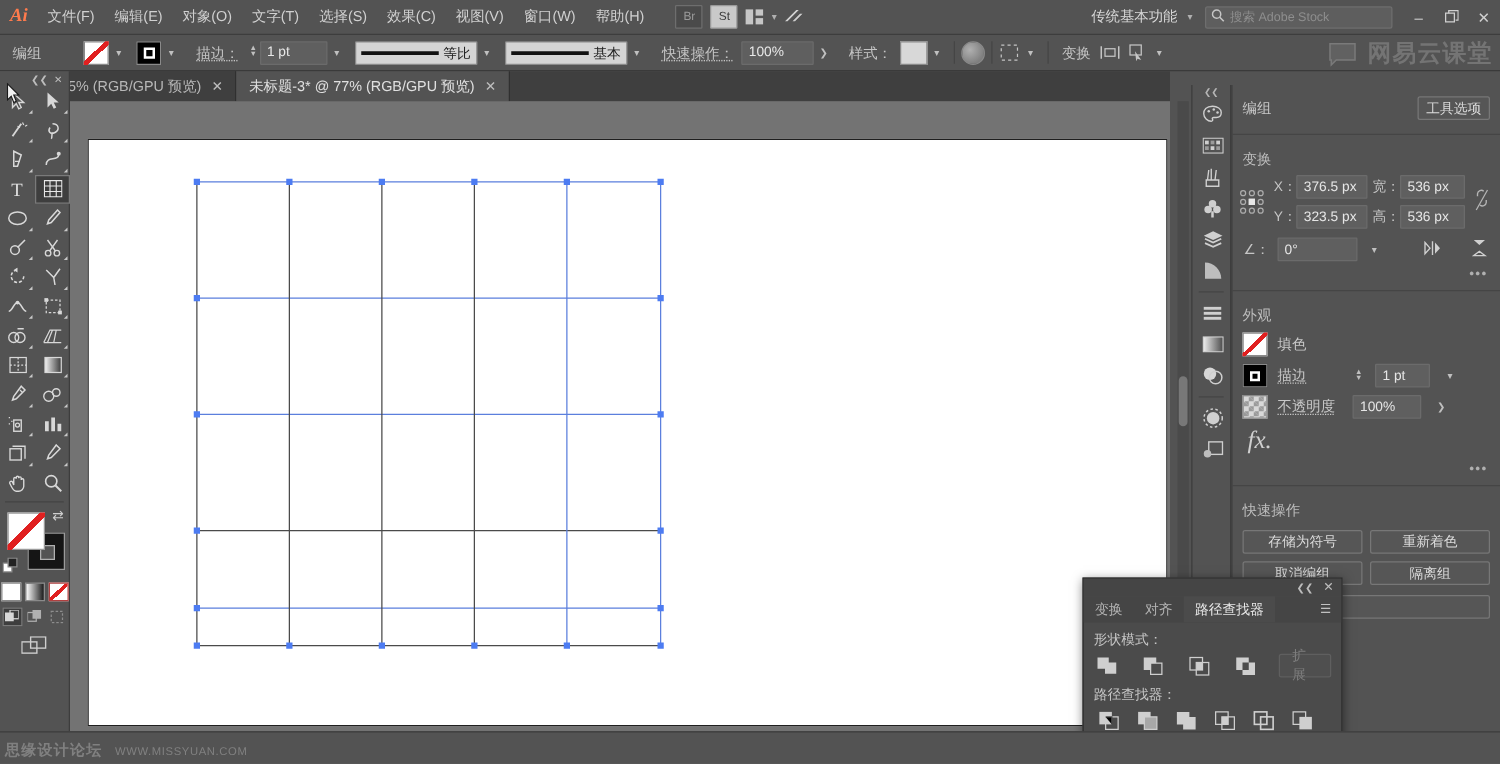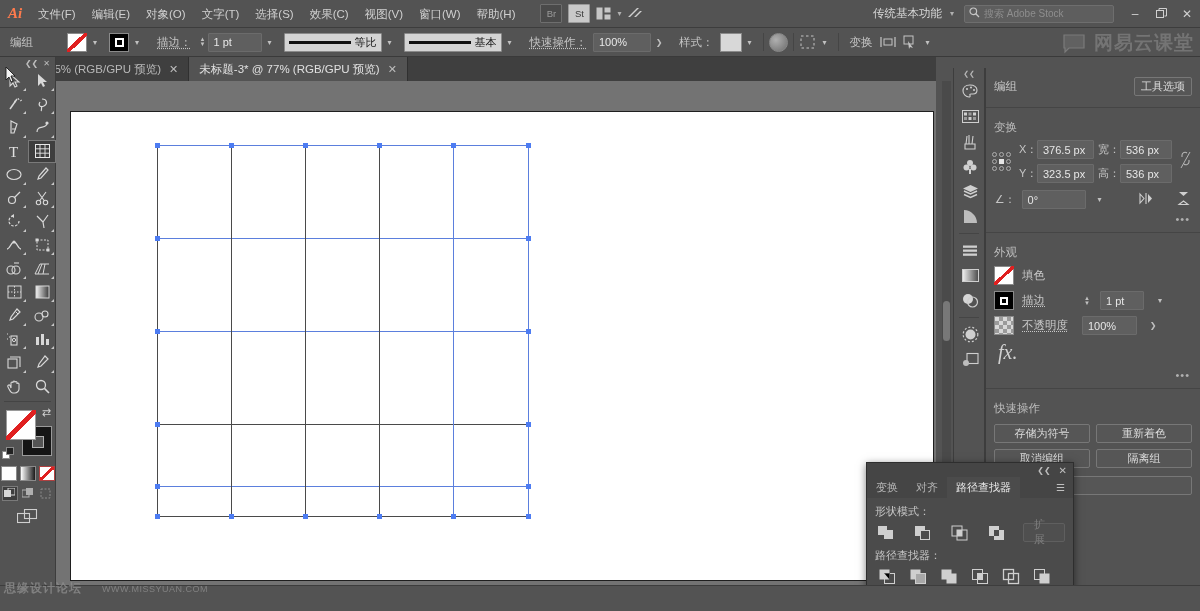--- a/index.html
+++ b/index.html
@@ -263,21 +263,21 @@
     margin-left: auto; height: 19px; border:1px solid #5f5f5f; background:#4f4f4f;
     color:#7d7d7d; font-size:11px; display:flex; align-items:center; justify-content:center; padding: 0 10px; border-radius:2px;
   }
 
   
   .statusbar {
     position: absolute; left: 0; bottom: 0; width: 1200px; height: 26px; background: #535353;
     border-top: 1px solid #3d3d3d;
   }
   .wm-bottom {
-    position: absolute; left: 4px; bottom: 14px; display:flex; align-items:center; gap:20px;
+    position: absolute; left: 4px; bottom: 2px; display:flex; align-items:center; gap:10px;
     color:#8c8c8c; font-size: 11px; opacity:.8; pointer-events:none;text-align:center;
   }
   .wm-bottom .cn { font-weight:bold; font-size:12px; letter-spacing:1px; }
   .wm-bottom .en { font-size: 9px; letter-spacing:.5px; }
   .cursor-arrow { position:absolute; left: 5px; top: 66px; width:12px; height:17px; pointer-events:none; }
 </style>
 </head>
 <body>
 
 <div id="app">

